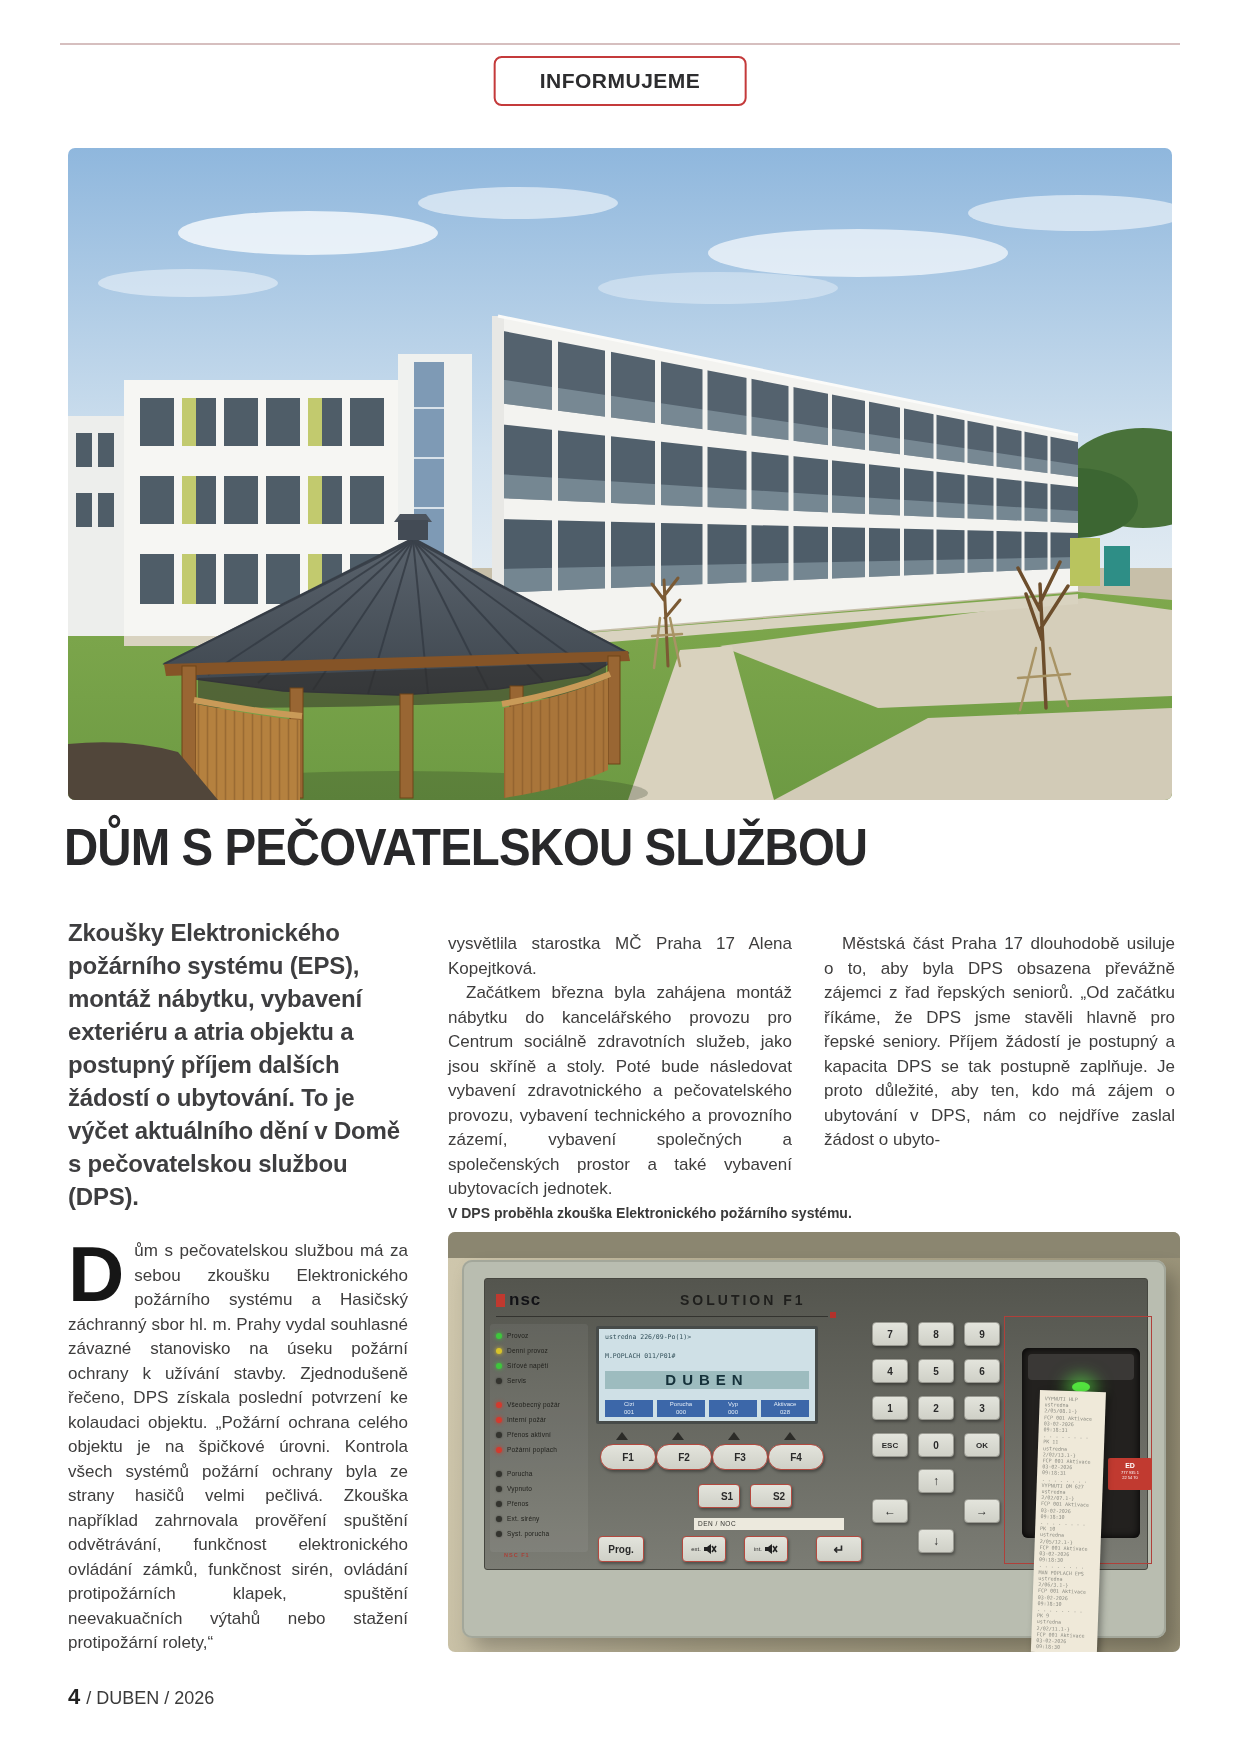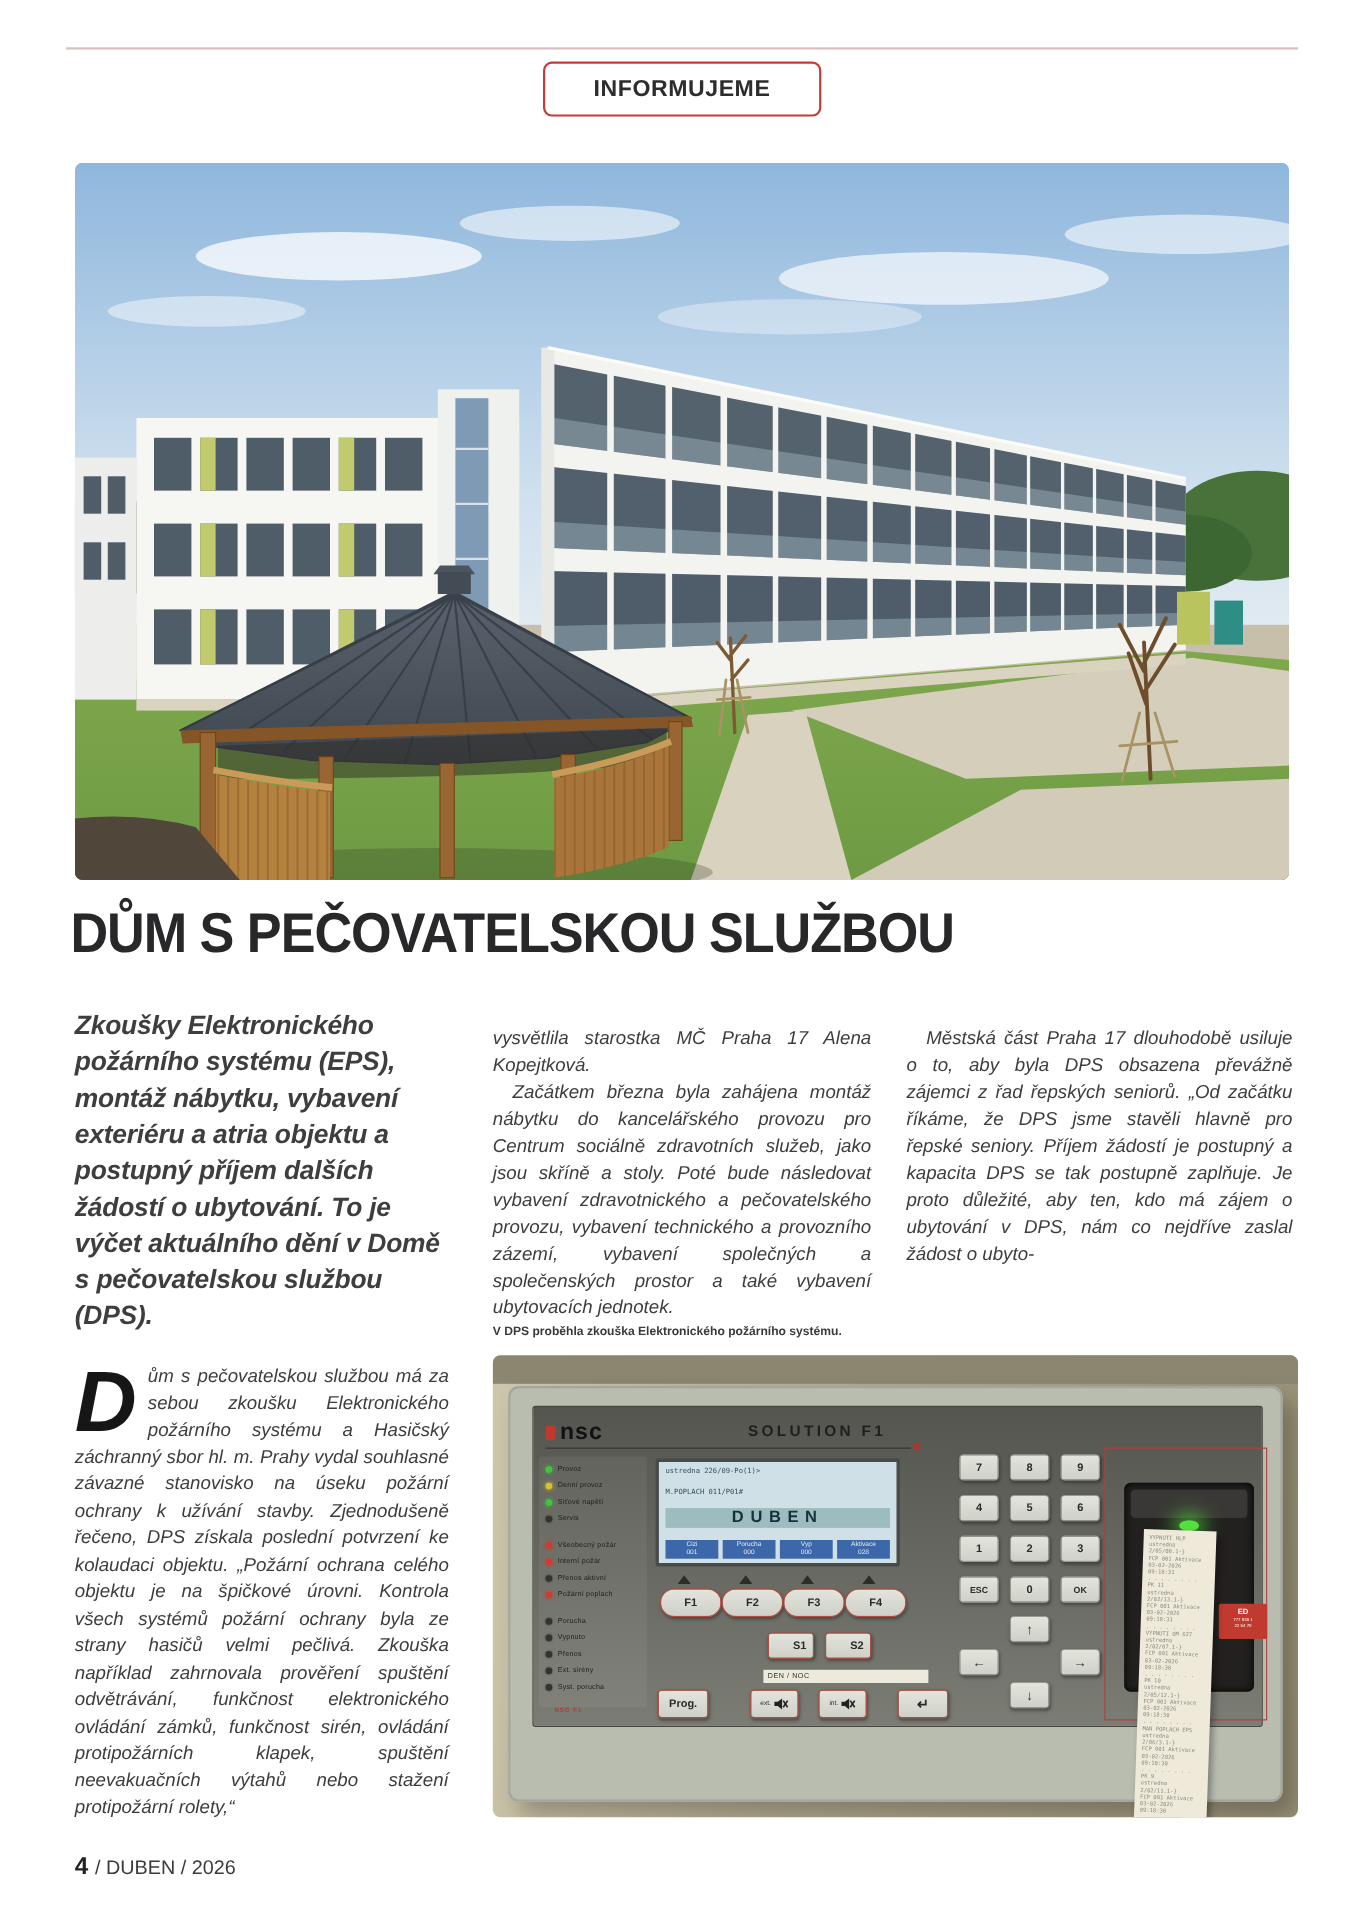--- a/index.html
+++ b/index.html
@@ -21,47 +21,47 @@
   }
   
   .hero { position:absolute; left:68px; top:148px; width:1104px; height:652px; border-radius:7px; overflow:hidden; }
   
   .headline {
     position:absolute; left:64px; top:818px;
     font-size:51px; font-weight:bold; letter-spacing:-1px; color:#28282a;
     transform:scaleX(.93); transform-origin:left top; white-space:nowrap;
   }
   
-  .col { position:absolute; font-size:17px; line-height:24.5px; text-align:justify; hyphens:auto;font-style:italic; }
+  .col { position:absolute; font-size:17px; line-height:24.5px; text-align:justify; hyphens:auto; }
   .col1 { left:68px;  top:916px; width:340px; }
   .col2 { left:448px; top:932px; width:344px; }
   .col3 { left:824px; top:932px; width:351px; }
   .lead {
     font-size:24px; line-height:33px; font-weight:bold; color:#3e3e40;
     text-align:left; margin-bottom:26px; letter-spacing:-.2px;
   }
   .dropcap {
     float:left; font-size:78px; line-height:62px; font-weight:bold; color:#161616;
     padding:4px 10px 0 0;
   }
   .col p.indent { text-indent:18px; }
   .col p + p { margin-top:0; }
   
-  .caption { position:absolute; left:448px; top:1205px; width:720px; font-size:11px; font-weight:bold; color:#3a3a3a; }
+  .caption { position:absolute; left:448px; top:1205px; width:720px; font-size:14px; font-weight:bold; color:#3a3a3a; }
   
   .pp { position:absolute; left:448px; top:1232px; width:732px; height:420px; border-radius:7px; overflow:hidden;
         background:linear-gradient(100deg,#cfc7ad 0%,#b3ab8f 40%,#979076 100%); }
   .pp-topband { position:absolute; left:0; top:0; width:100%; height:26px; background:#8b8670; }
   .pp-frame { position:absolute; left:14px; top:28px; width:704px; height:378px; background:#b9bdb0;
               border-radius:10px; box-shadow:inset 0 0 0 2px #a3a79a, 10px 12px 20px rgba(0,0,0,.25); }
   .pp-inner { position:absolute; left:36px; top:46px; width:664px; height:292px;
               background:linear-gradient(#54554e, #7b7c74); border:1px solid #45463f; border-radius:3px; }
   .pp-brand { position:absolute; left:48px; top:58px; display:flex; align-items:center; }
   .brand-sq { width:9px; height:13px; background:#c0392f; margin-right:4px; }
-  .brand-txt { font-size:21px; font-weight:bold; letter-spacing:1px; color:#121216; }
+  .brand-txt { font-size:17px; font-weight:bold; letter-spacing:1px; color:#121216; }
   .brand-line { position:absolute; left:48px; top:84px; width:332px; height:1px; background:rgba(30,30,28,.65); }
   .brand-dot  { position:absolute; left:382px; top:80px; width:6px; height:6px; background:#b3322c; }
   .pp-model { position:absolute; left:232px; top:60px; font-size:14px; font-weight:bold; letter-spacing:3px; color:#1f1f1d; }
   
   .led-bg { position:absolute; left:42px; top:92px; width:98px; height:228px; background:rgba(255,255,255,.06); border-radius:3px; }
   .led-col { position:absolute; left:48px; top:96px; }
   .led-row { display:flex; align-items:center; height:15px; }
   .led-row.gap { margin-top:9px; }
   .led { width:6px; height:6px; border-radius:50%; margin-right:5px; flex:none; box-shadow:0 0 2px rgba(0,0,0,.5); }
   .led-green  { background:#3ec73c; box-shadow:0 0 4px #3ec73c; }

